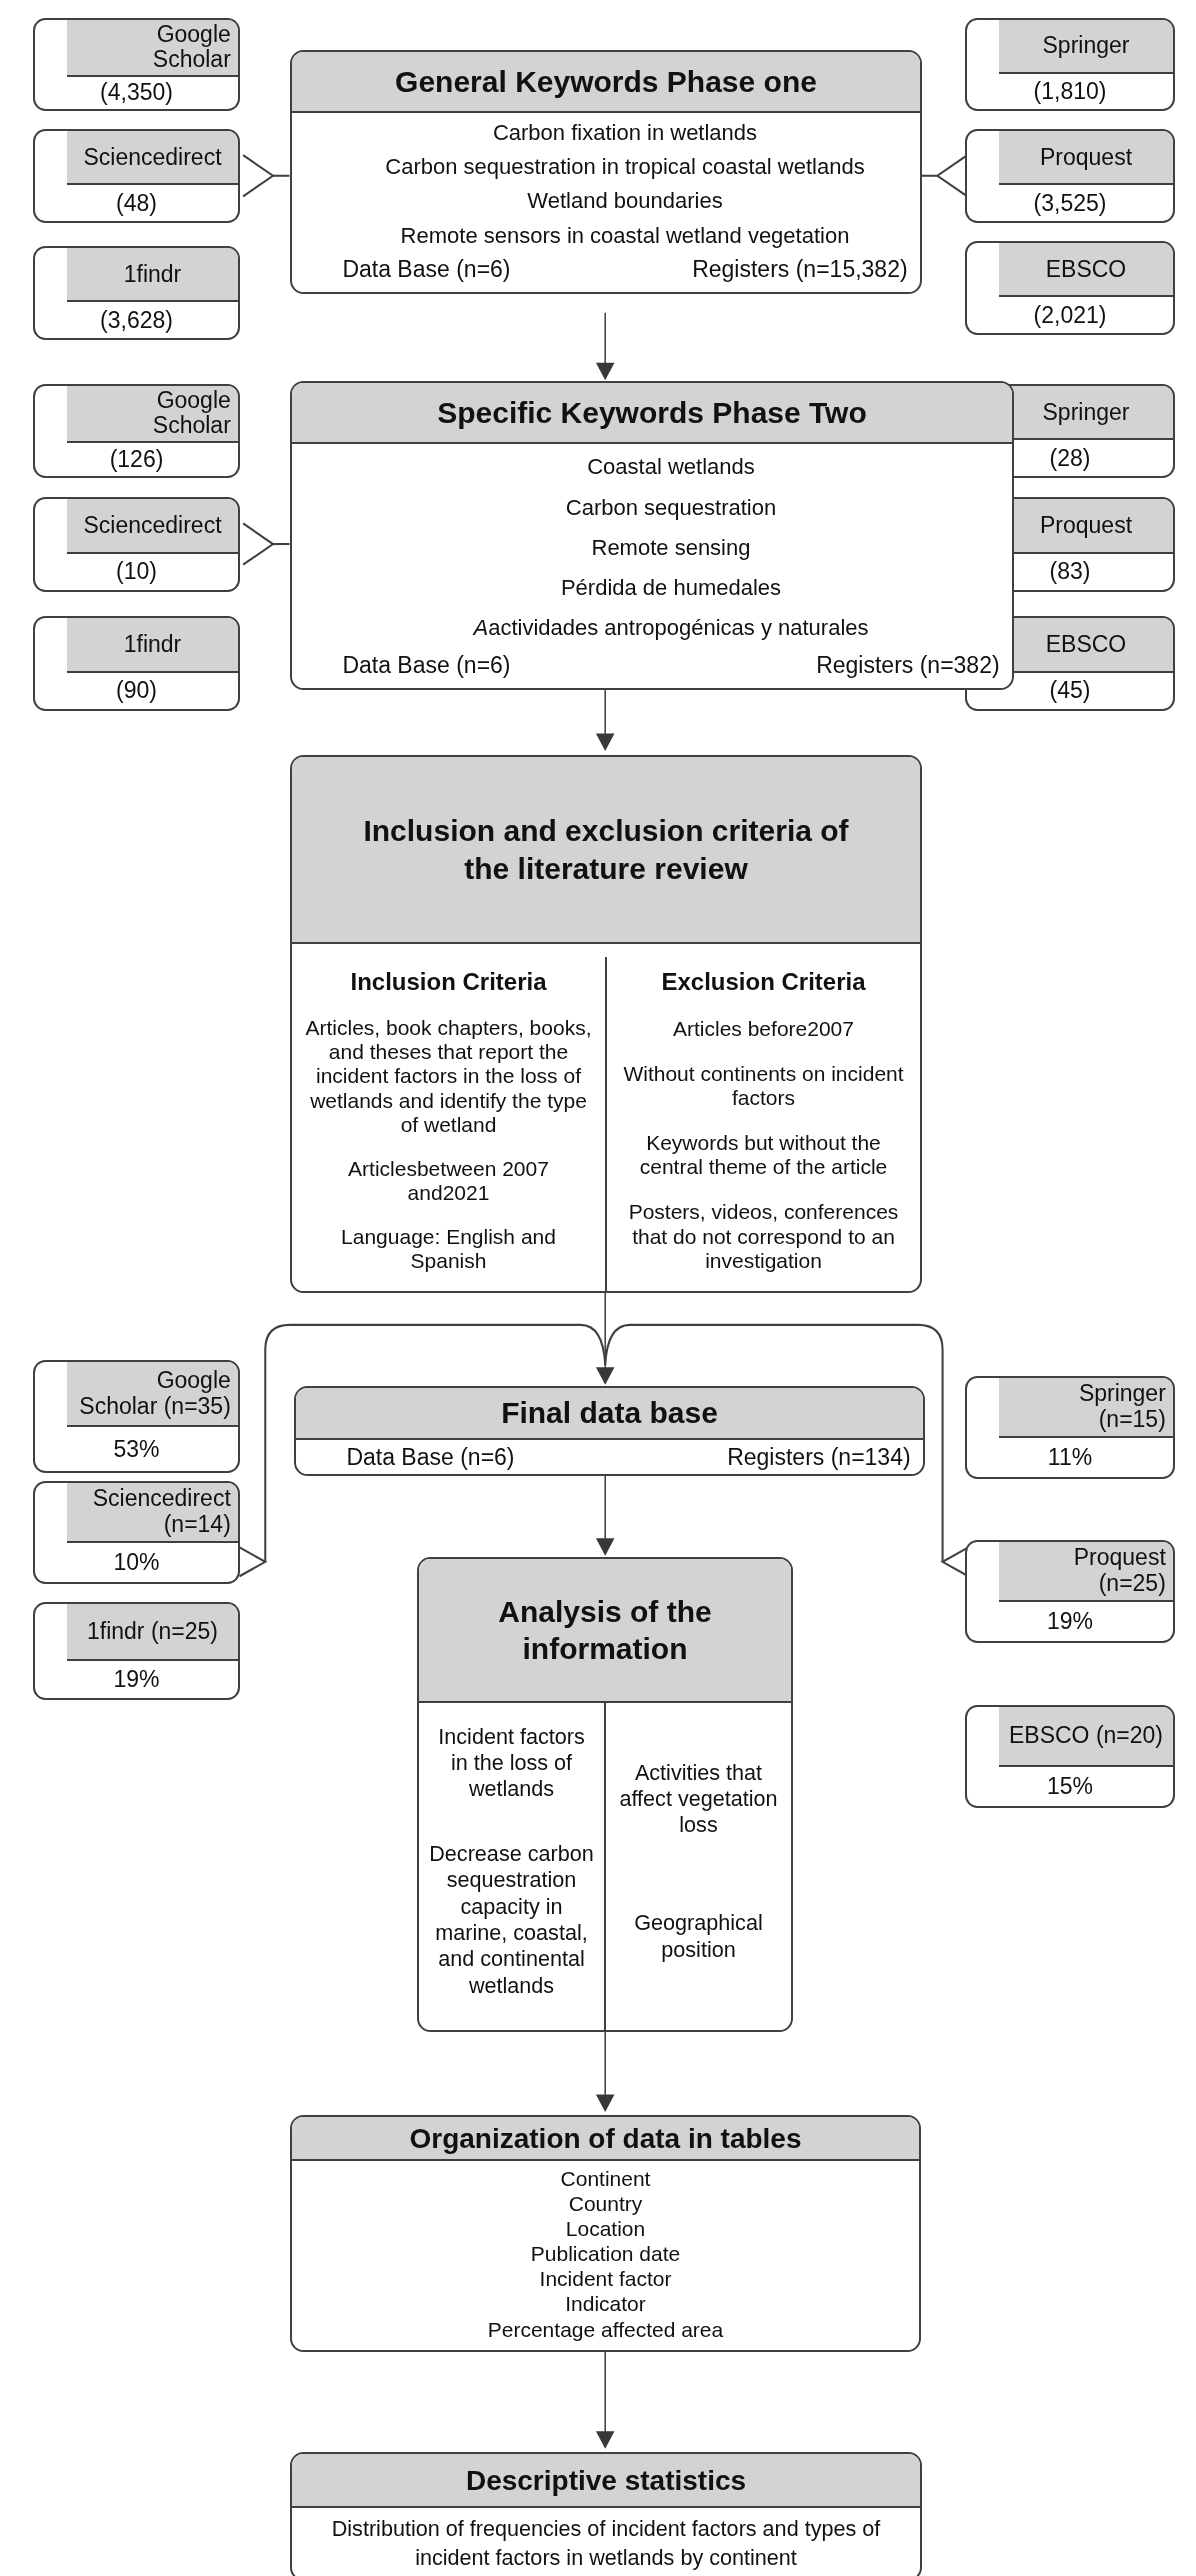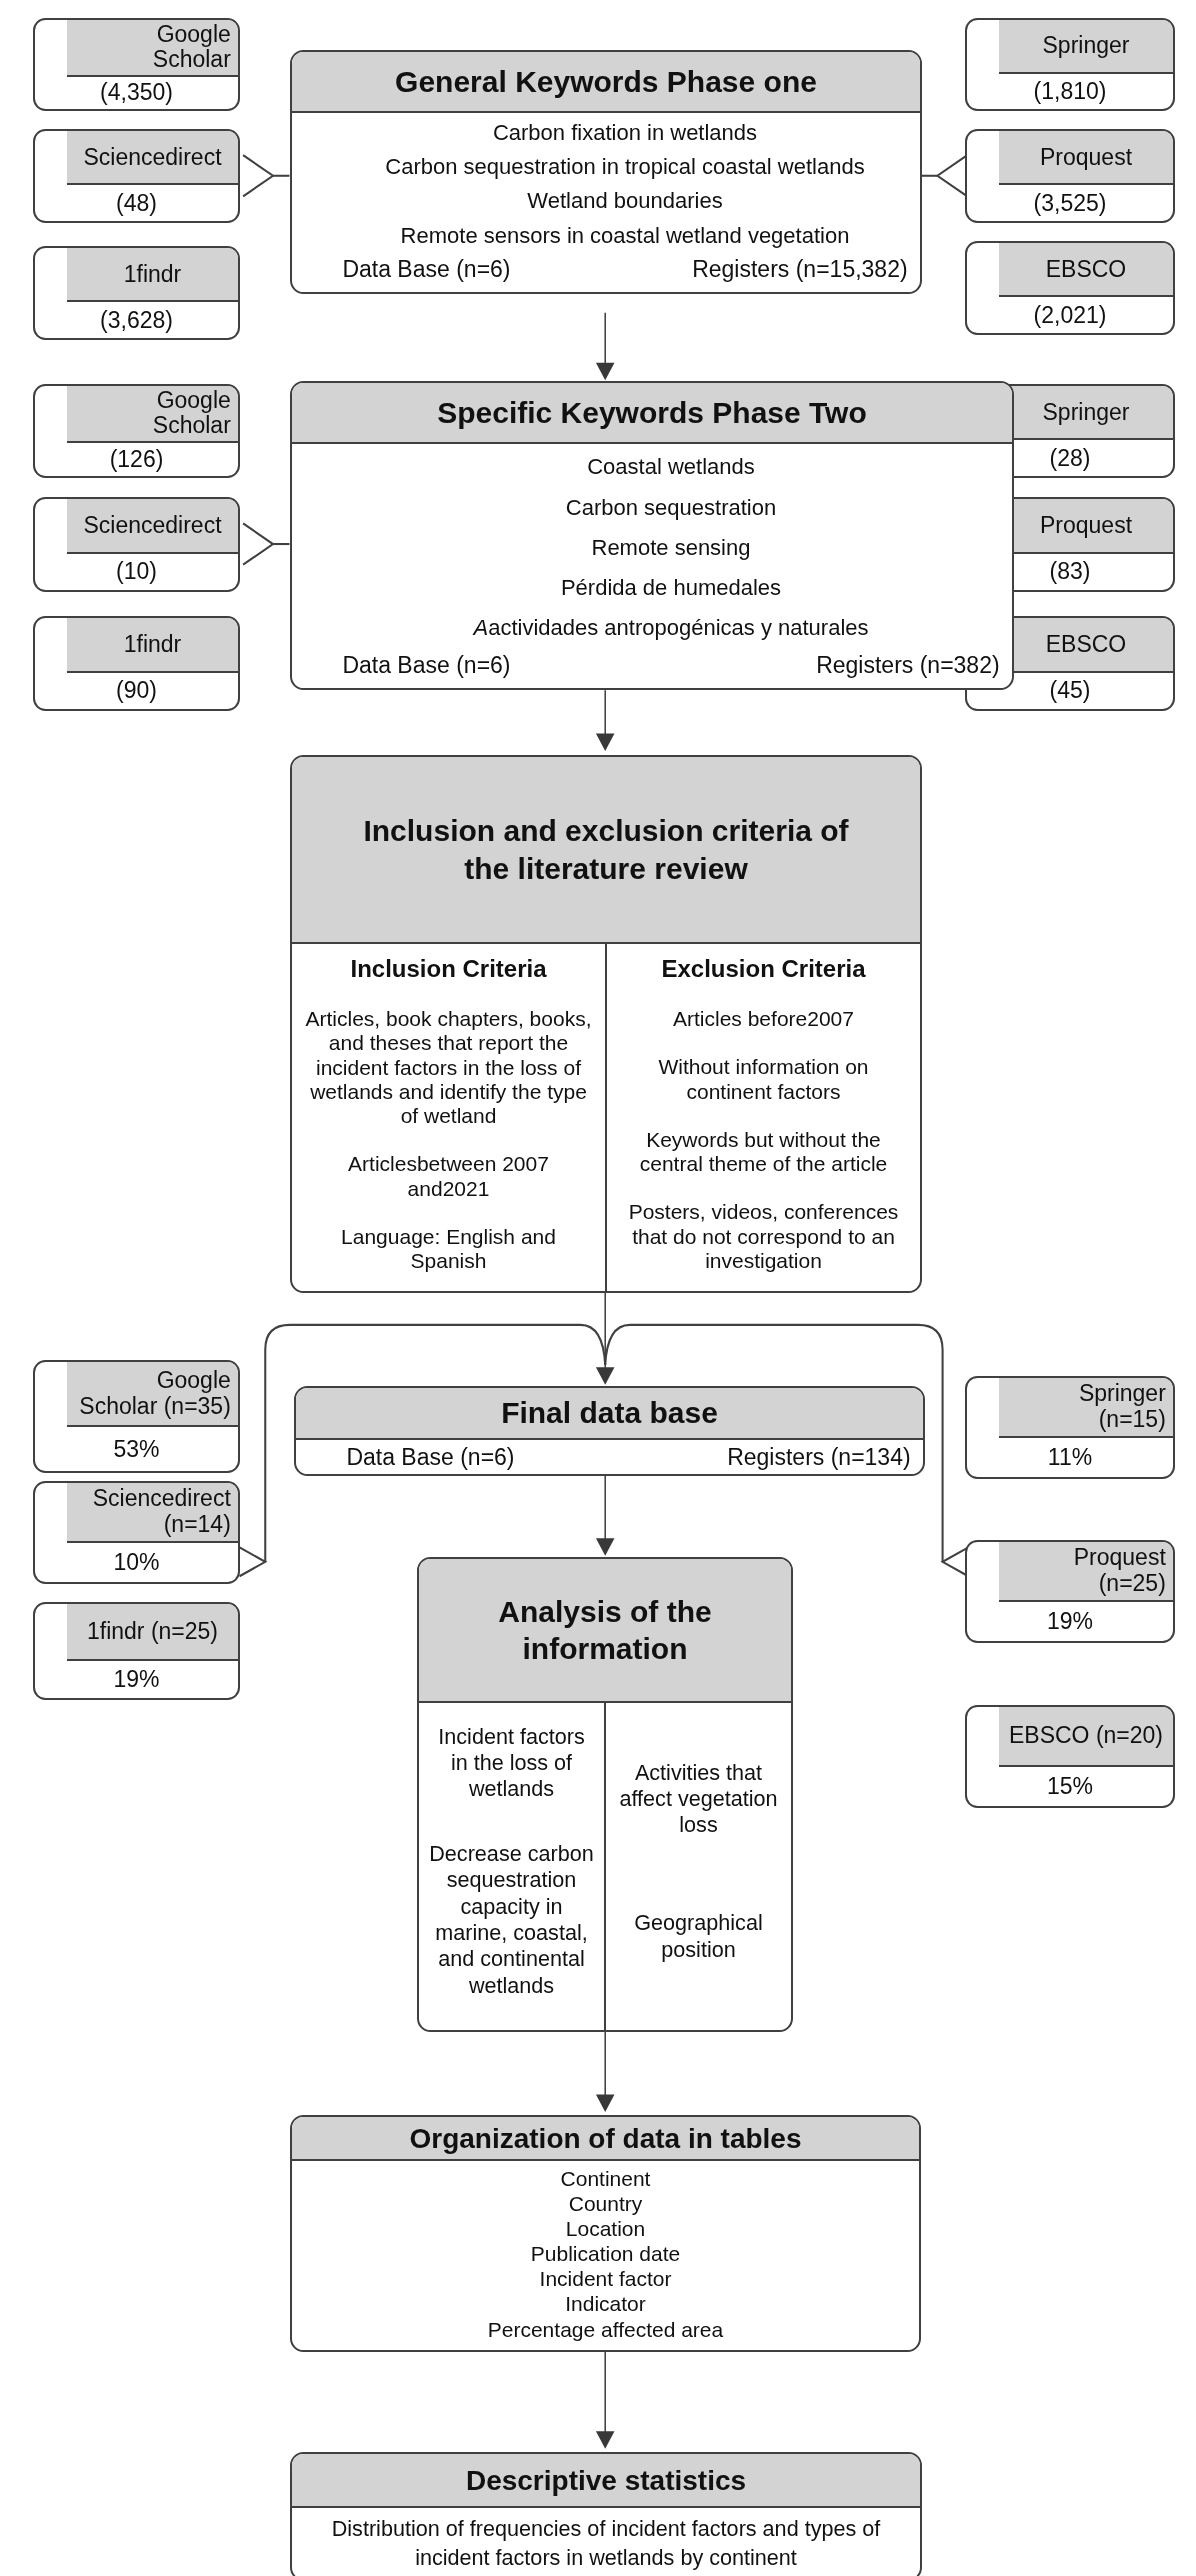--- a/index.html
+++ b/index.html
@@ -35,21 +35,21 @@
   .bigfooter{display:flex;justify-content:space-between;padding:0 12.4px 9.3px 12.4px;font-size:23px;}
 
   
   .colbody{flex:1;display:flex;align-items:stretch;}
   .col{flex:1;display:flex;flex-direction:column;align-items:center;
        justify-content:space-between;text-align:center;}
   .col.leftdiv{border-right:2.1px solid var(--border);}
   .colhead{font-weight:bold;font-size:24px;}
   .colitem{font-size:21px;line-height:1.16;}
 
-  .critcol{padding:11.3px 13.4px 17.5px 13.4px;}
+  .critcol{padding:11.3px 13.4px 17.5px 13.4px;margin-top:13px;}
   .anacol{padding:20.6px 9.3px 31px 9.3px;font-size:21.6px;}
   .anacol .colitem{font-size:21.6px;line-height:1.22;}
 
   
   .listbody{flex:1;display:flex;flex-direction:column;justify-content:space-around;
             align-items:center;padding:4.1px 15.5px 8.2px 15.5px;}
   .listitem{font-size:21px;text-align:center;line-height:1.2;}
   .parabody{flex:1;display:flex;flex-direction:column;justify-content:center;
             align-items:center;padding:5.2px 31px;}
   .para{font-size:21.6px;text-align:center;line-height:1.3;}
@@ -193,21 +193,21 @@
     <div class="colbody">
       <div class="col critcol leftdiv">
         <div class="colhead">Inclusion Criteria</div>
         <div class="colitem">Articles, book chapters, books, and theses that report the incident factors in the loss of wetlands and identify the type of wetland</div>
         <div class="colitem">Articlesbetween 2007 and2021</div>
         <div class="colitem">Language: English and Spanish</div>
       </div>
       <div class="col critcol">
         <div class="colhead">Exclusion Criteria</div>
         <div class="colitem">Articles before2007</div>
-        <div class="colitem">Without information on continent factors</div>
+        <div class="colitem">Without continents on incident factors</div>
         <div class="colitem">Keywords but without the central theme of the article</div>
         <div class="colitem">Posters, videos, conferences that do not correspond to an investigation</div>
       </div>
     </div>
   </div>
 
   <div class="srcbox" style="left:33px;top:1360px;width:207px;height:113px">
     <div class="srchead">Google Scholar (n=35)</div>
     <div class="srcval">53%</div>
   </div>

